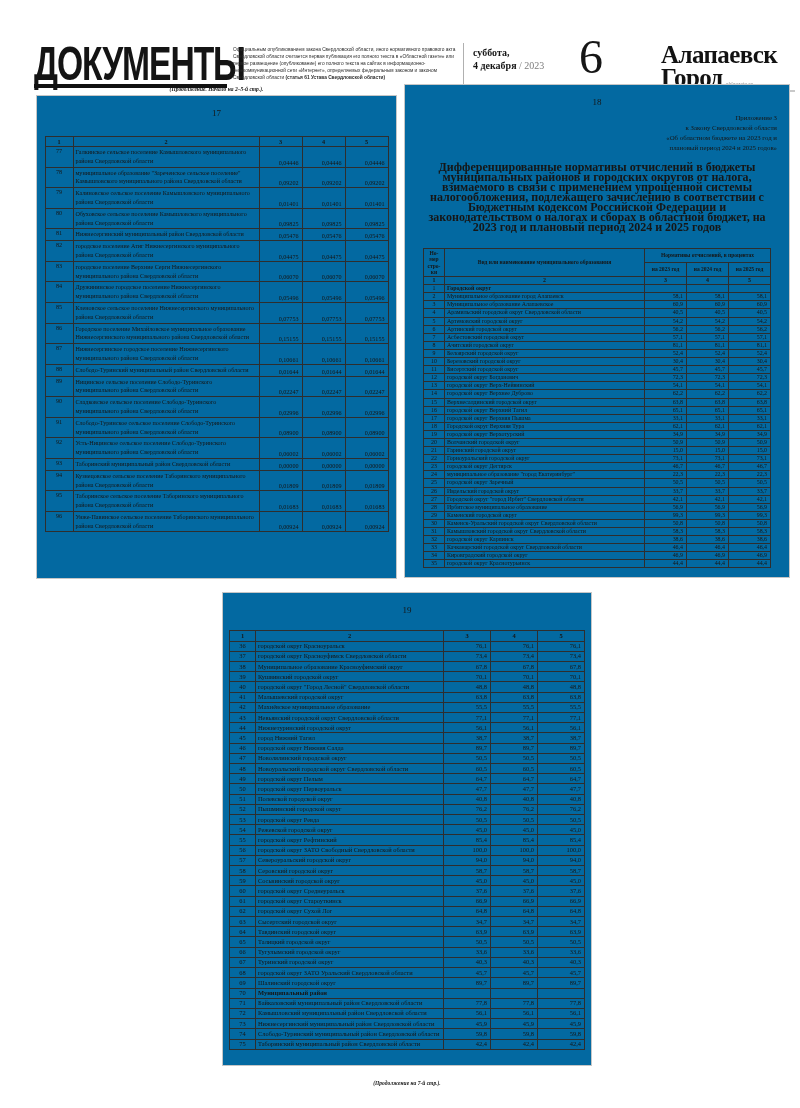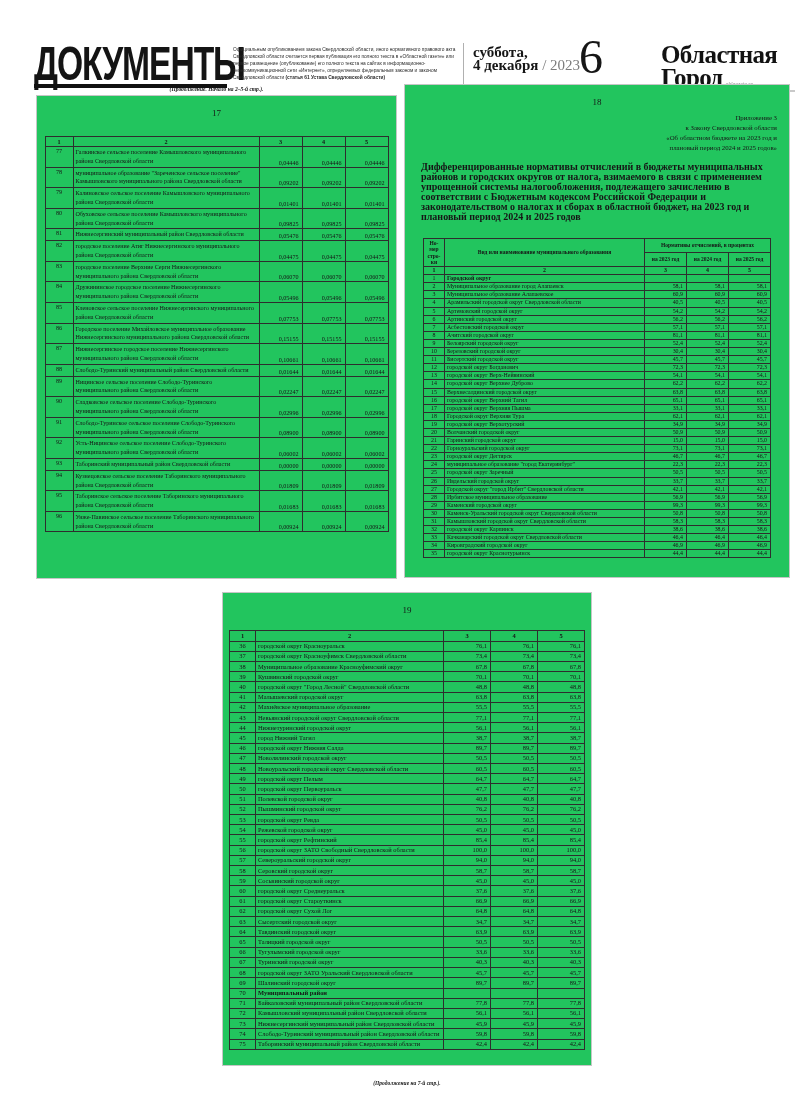--- a/index.html
+++ b/index.html
@@ -16,41 +16,41 @@
     font-family:"Liberation Sans", sans-serif; font-weight:700;
     font-size:48px; line-height:1; letter-spacing:-1.5px;
     transform:scaleX(0.70); transform-origin:left top; color:#141414;
   }
   .mast-underline { position:absolute; left:34px; top:84px; width:193px; height:4px; background:#111; }
   .legal {
     position:absolute; left:233px; top:46px; width:232px;
     font-family:"Liberation Sans", sans-serif; font-size:4.8px; line-height:7px; color:#2c2c2c;
   }
   .vdiv { position:absolute; left:463px; top:43px; width:1px; height:44px; background:#b0b0b0; }
-  .date-block { position:absolute; left:473px; top:46px; font-size:15px; font-weight:bold; line-height:13px; }
+  .date-block { position:absolute; left:473px; top:46px; font-size:10px; font-weight:bold; line-height:13px; }
   .date-block .yr { color:#7c7c7c; font-weight:normal; }
   .pgnum { position:absolute; left:579px; top:33px; font-size:48px; line-height:1; font-weight:400; }
   .grayline { position:absolute; left:463px; top:90px; width:332px; height:1.5px; background:#c9c9c9; }
   .pgnum-underline { position:absolute; left:577px; top:88px; width:52px; height:2.5px; background:#111; }
   .brand { position:absolute; left:661px; top:43px; font-size:25px; font-weight:800; line-height:23px; letter-spacing:-0.6px; color:#121212; }
   .brand .site { font-size:5.5px; font-style:italic; font-weight:normal; letter-spacing:0; color:#8a8a8a; margin-left:3px; }
 
   .cont-top   { position:absolute; left:36px;  top:86px;   width:361px; text-align:center; font-size:5.5px; font-weight:bold; font-style:italic; }
   .cont-bottom{ position:absolute; left:222px; top:1080px; width:370px; text-align:center; font-size:5.5px; font-weight:bold; font-style:italic; }
 
   
-  .panel { position:absolute; border:1px solid #c6c6c6; background:#22c55e; box-sizing:border-box; }
+  .panel { position:absolute; border:1px solid #c6c6c6; background:#0369a1; box-sizing:border-box; }
   .panel17 { left:36px;  top:95px;  width:361px; height:484px; }
   .panel18 { left:404px; top:84px;  width:386px; height:494px; }
   .panel19 { left:222px; top:592px; width:370px; height:474px; }
   .pg-label { text-align:center; font-size:9px; margin-top:12px; }
 
   
   .ref { text-align:right; font-size:6.8px; line-height:10px; margin:6px 12px 0 0; }
-  .doc-title { font-weight:bold; font-size:10px; line-height:10px; margin:9px 16px 16px; }
+  .doc-title { font-weight:bold; text-align:center; font-size:12px; line-height:10px; margin:9px 16px 16px; }
 
   
   table { border-collapse:collapse; table-layout:fixed; }
   th, td { border:1px solid #2e2e2e; box-sizing:border-box; overflow:hidden; }
   thead th { font-weight:bold; text-align:center; }
   .c-num { text-align:center; vertical-align:top; }
   .c-name { text-align:left; vertical-align:top; }
   .c-name.group { font-weight:bold; }
   .c-val { text-align:right; vertical-align:bottom; }
 
@@ -94,21 +94,21 @@
   <div class="legal"><span>Официальным опубликованием закона Свердловской области, иного нормативного правового акта Свердловской области считается первая публикация его полного текста в «Областной газете» или первое размещение (опубликование) его полного текста на сайтах в информационно-телекоммуникационной сети «Интернет», определяемых федеральным законом и законом Свердловской области </span><b>(статья 61 Устава Свердловской области)</b></div>
   <div class="vdiv"></div>
   <div class="date-block">
     <div>суббота,</div>
     <div><span>4 декабря</span> <span class="yr">/ 2023</span></div>
   </div>
   <div class="pgnum">6</div>
   <div class="grayline"></div>
   <div class="pgnum-underline"></div>
   <div class="brand">
-    <div>Областная</div>
+    <div>Алапаевск</div>
     <div><span>Город</span><span class="site">oblgazeta.ru</span></div>
   </div>
 
   <div class="cont-top">(Продолжение. Начало на 2–5-й стр.).</div>
 
   <section class="panel panel17">
     <div class="pg-label">17</div>
     <table class="t17">
       <colgroup>
           <col class="w-num">

